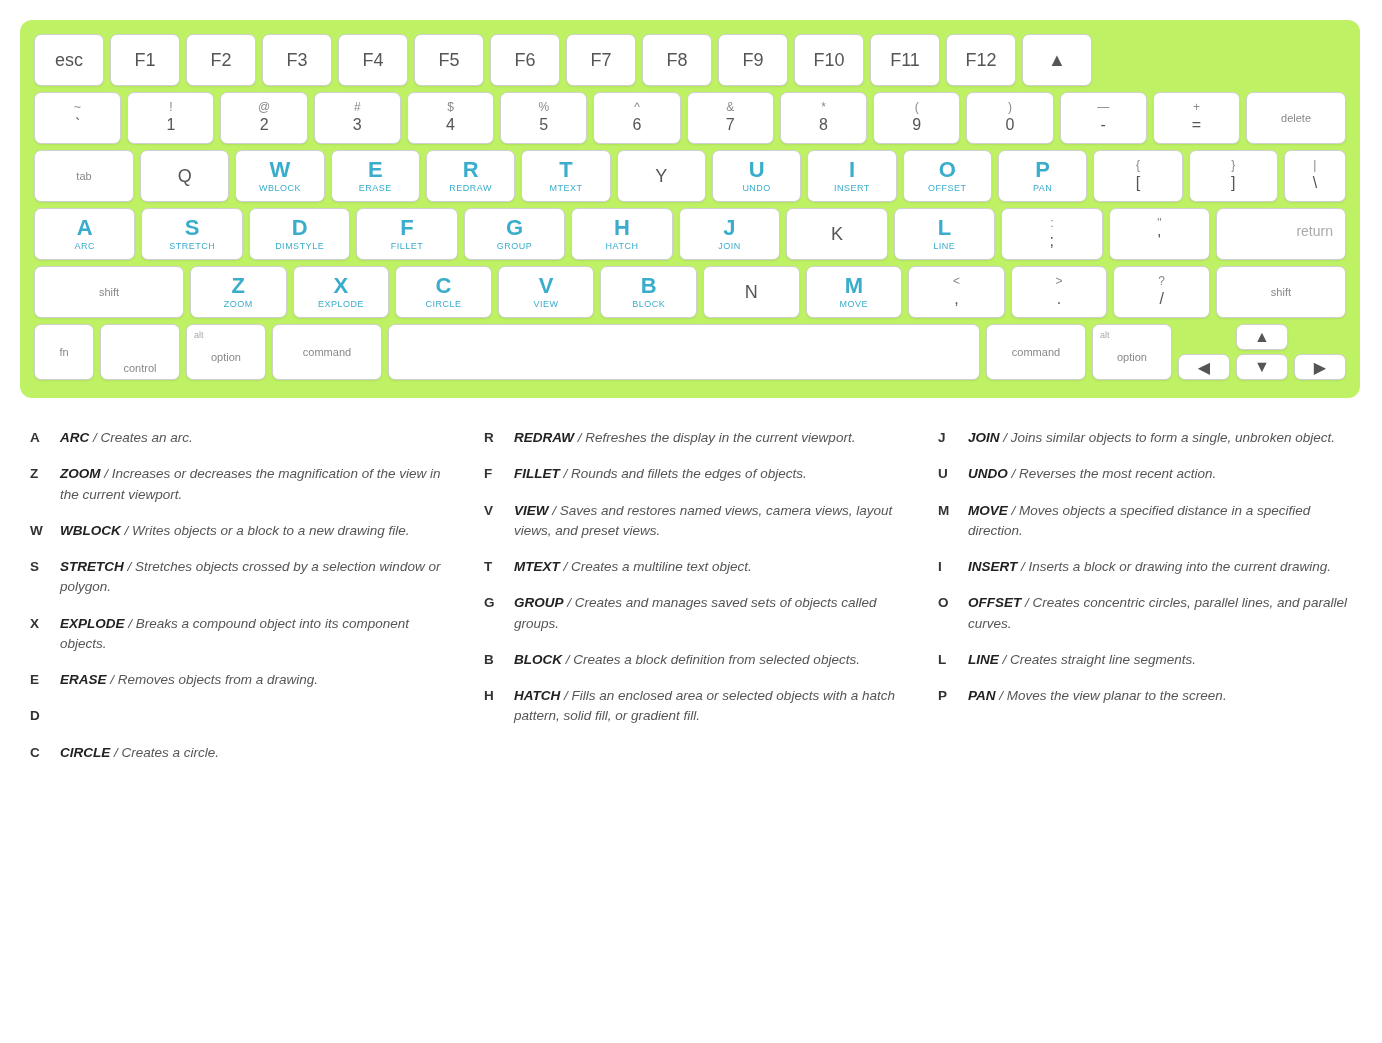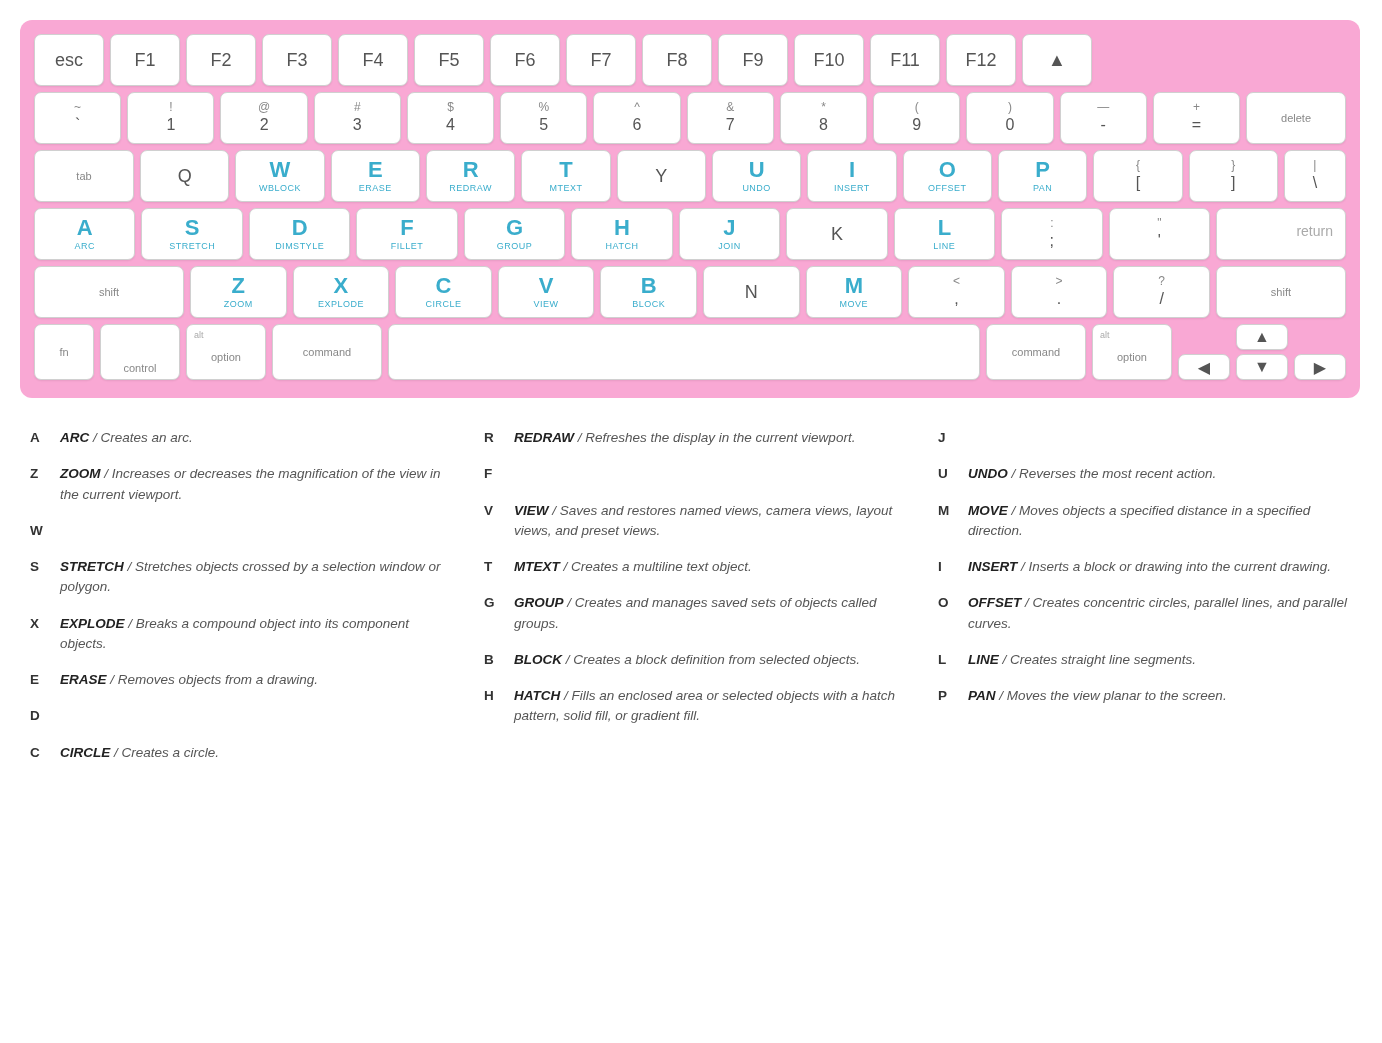--- a/index.html
+++ b/index.html
@@ -5,21 +5,21 @@
     * { box-sizing: border-box; margin: 0; padding: 0; }
     body {
       background: #ffffff;
       font-family: -apple-system, BlinkMacSystemFont, 'Helvetica Neue', Arial, sans-serif;
       padding: 20px;
       color: #555;
     }
 
     
     .keyboard {
-      background: #f9a8d4;
+      background: #bef264;
       border-radius: 12px;
       padding: 14px 14px 12px 14px;
       display: inline-block;
       width: 100%;
       max-width: 1340px;
     }
 
     .keyboard-row {
       display: flex;
       gap: 6px;
@@ -532,20 +532,21 @@
     <div class="legend-item">
       <span class="legend-key">A</span>
       <span class="legend-text"><strong>ARC</strong> / Creates an arc.</span>
     </div>
     <div class="legend-item">
       <span class="legend-key">Z</span>
       <span class="legend-text"><strong>ZOOM</strong> / Increases or decreases the magnification of the view in the current viewport.</span>
     </div>
     <div class="legend-item">
       <span class="legend-key">W</span>
+      <span class="legend-text"><strong>WBLOCK</strong> / Writes objects or a block to a new drawing file.</span>
     </div>
     <div class="legend-item">
       <span class="legend-key">S</span>
       <span class="legend-text"><strong>STRETCH</strong> / Stretches objects crossed by a selection window or polygon.</span>
     </div>
     <div class="legend-item">
       <span class="legend-key">X</span>
       <span class="legend-text"><strong>EXPLODE</strong> / Breaks a compound object into its component objects.</span>
     </div>
     <div class="legend-item">
@@ -561,20 +562,21 @@
     </div>
   </div>
 
   <div>
     <div class="legend-item">
       <span class="legend-key">R</span>
       <span class="legend-text"><strong>REDRAW</strong> / Refreshes the display in the current viewport.</span>
     </div>
     <div class="legend-item">
       <span class="legend-key">F</span>
+      <span class="legend-text"><strong>FILLET</strong> / Rounds and fillets the edges of objects.</span>
     </div>
     <div class="legend-item">
       <span class="legend-key">V</span>
       <span class="legend-text"><strong>VIEW</strong> / Saves and restores named views, camera views, layout views, and preset views.</span>
     </div>
     <div class="legend-item">
       <span class="legend-key">T</span>
       <span class="legend-text"><strong>MTEXT</strong> / Creates a multiline text object.</span>
     </div>
     <div class="legend-item">
@@ -587,20 +589,21 @@
     </div>
     <div class="legend-item">
       <span class="legend-key">H</span>
       <span class="legend-text"><strong>HATCH</strong> / Fills an enclosed area or selected objects with a hatch pattern, solid fill, or gradient fill.</span>
     </div>
   </div>
 
   <div>
     <div class="legend-item">
       <span class="legend-key">J</span>
+      <span class="legend-text"><strong>JOIN</strong> / Joins similar objects to form a single, unbroken object.</span>
     </div>
     <div class="legend-item">
       <span class="legend-key">U</span>
       <span class="legend-text"><strong>UNDO</strong> / Reverses the most recent action.</span>
     </div>
     <div class="legend-item">
       <span class="legend-key">M</span>
       <span class="legend-text"><strong>MOVE</strong> / Moves objects a specified distance in a specified direction.</span>
     </div>
     <div class="legend-item">

